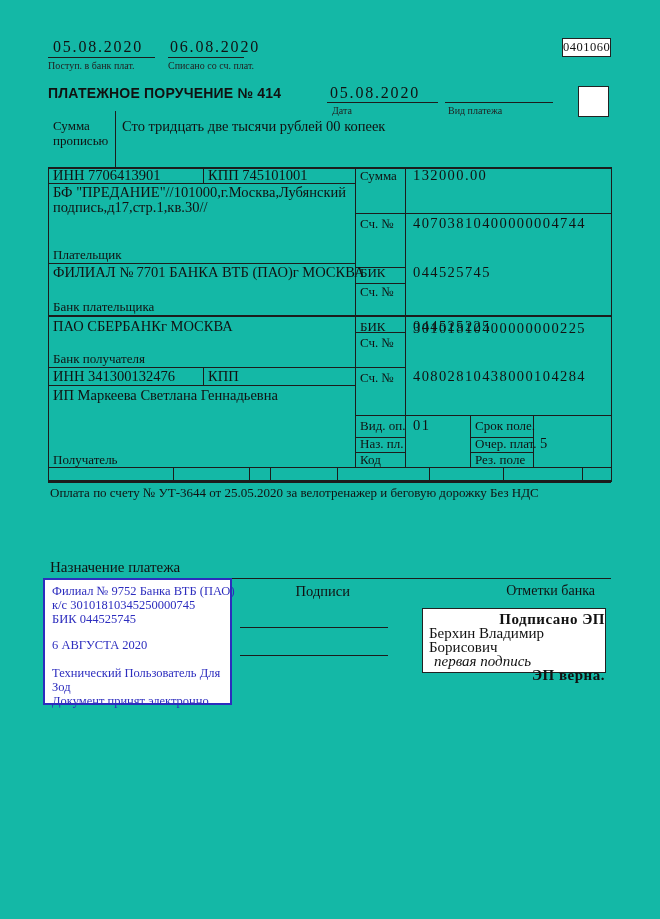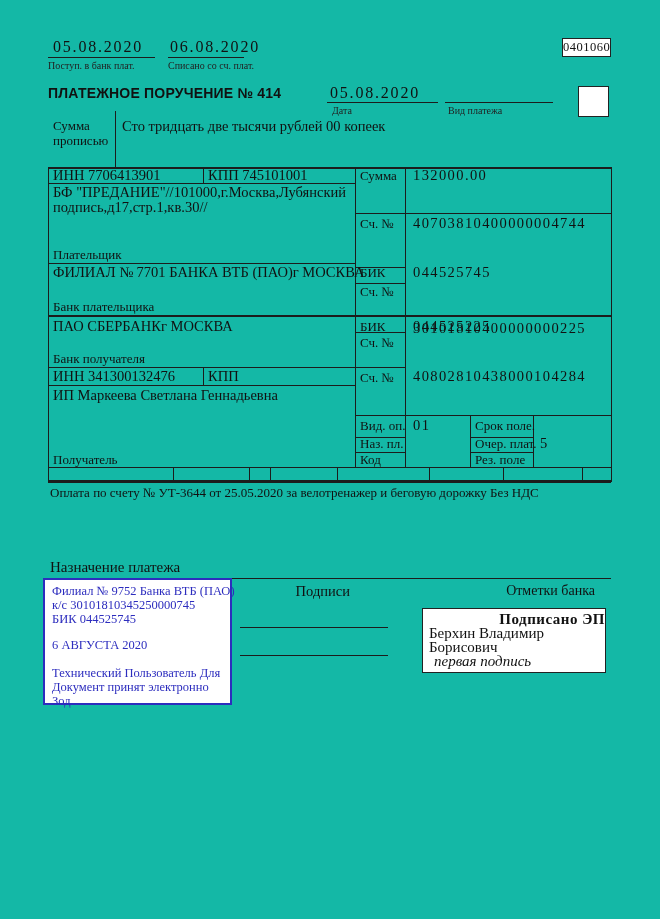--- a/index.html
+++ b/index.html
@@ -140,23 +140,24 @@
   <span class="t center" style="left:400px;top:584px;width:195px;font-size:14px">Отметки банка</span>
   <div class="hl" style="left:240px;top:627px;width:148px"></div>
   <div class="hl" style="left:240px;top:655px;width:148px"></div>
 
   <div id="bank-stamp">
     <div>Филиал № 9752 Банка ВТБ (ПАО)</div>
     <div>к/с 30101810345250000745</div>
     <div>БИК 044525745</div>
     <div class="gap12">6 АВГУСТА 2020</div>
     <div class="gap14">Технический Пользователь Для</div>
+    <div>Зод</div>
     <div>Документ принят электронно</div>
-    <div>Зод</div>
   </div>
 
   <div id="esign-stamp">
     <div class="b center">Подписано ЭП</div>
     <div style="padding-left:6px">Берхин Владимир Борисович</div>
     <div class="i" style="padding-left:11px">первая подпись</div>
+    <div class="b center">ЭП верна.</div>
   </div>
 
 </div>
 
 </body></html>

